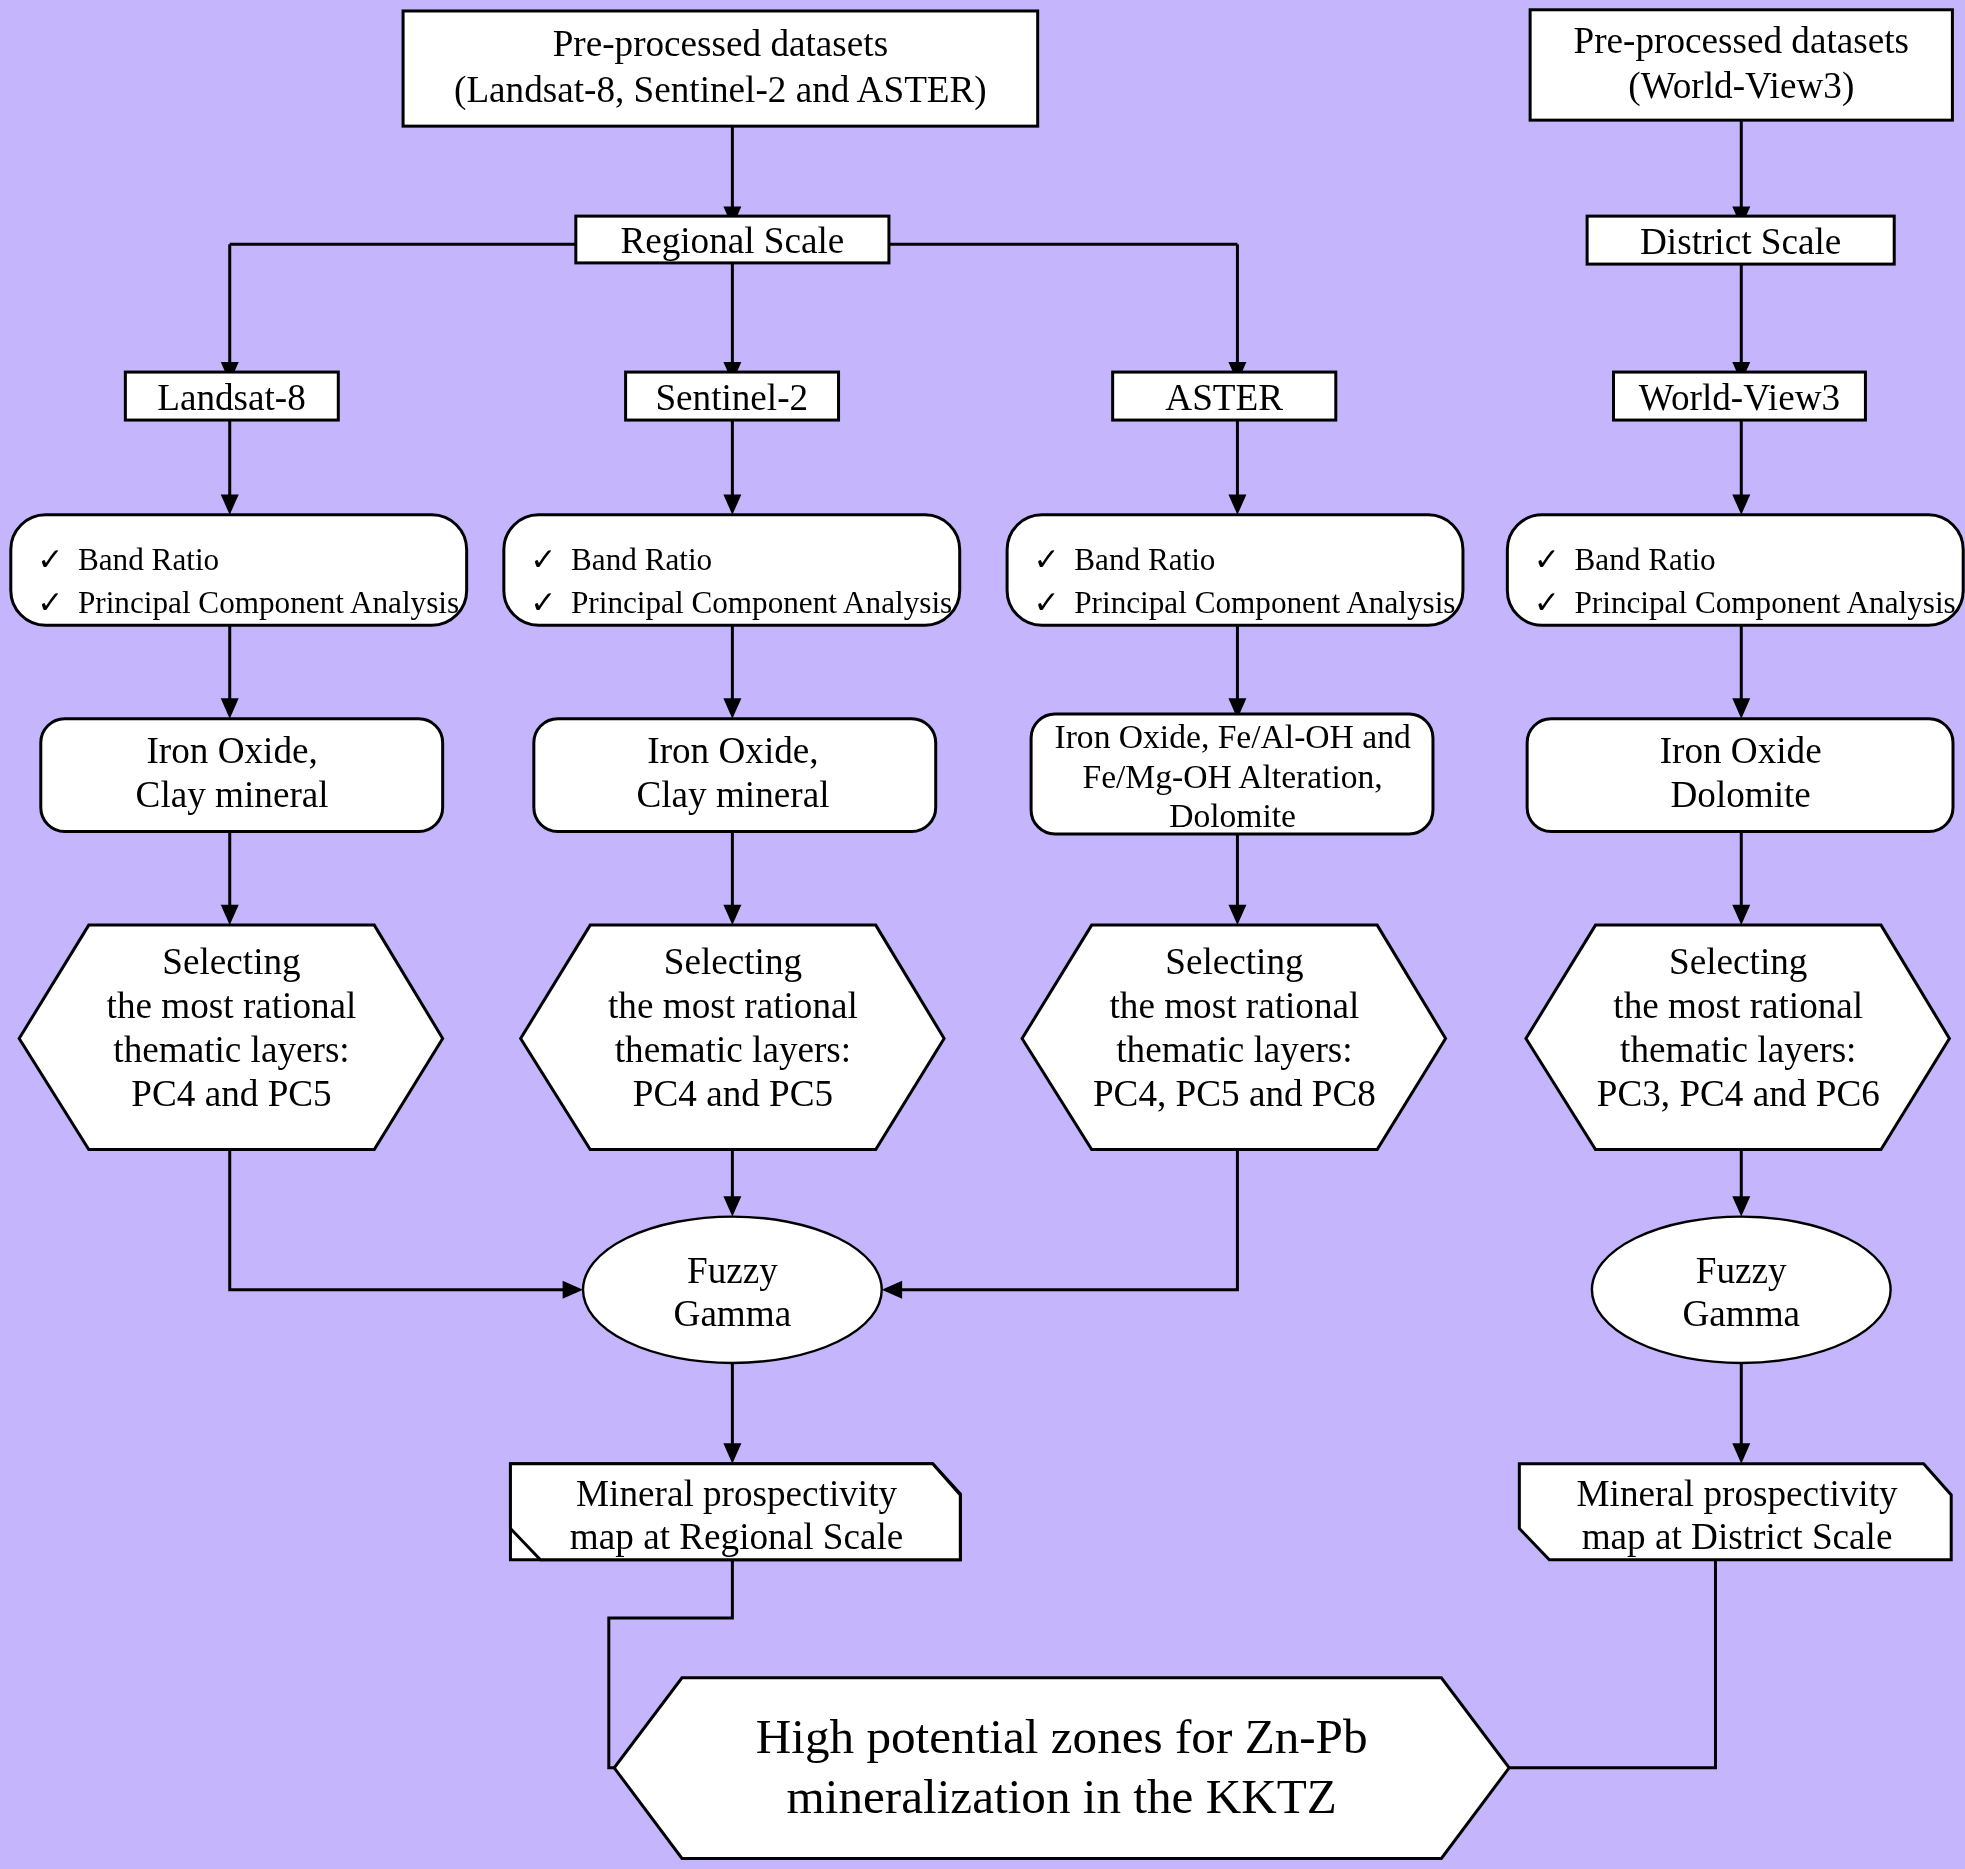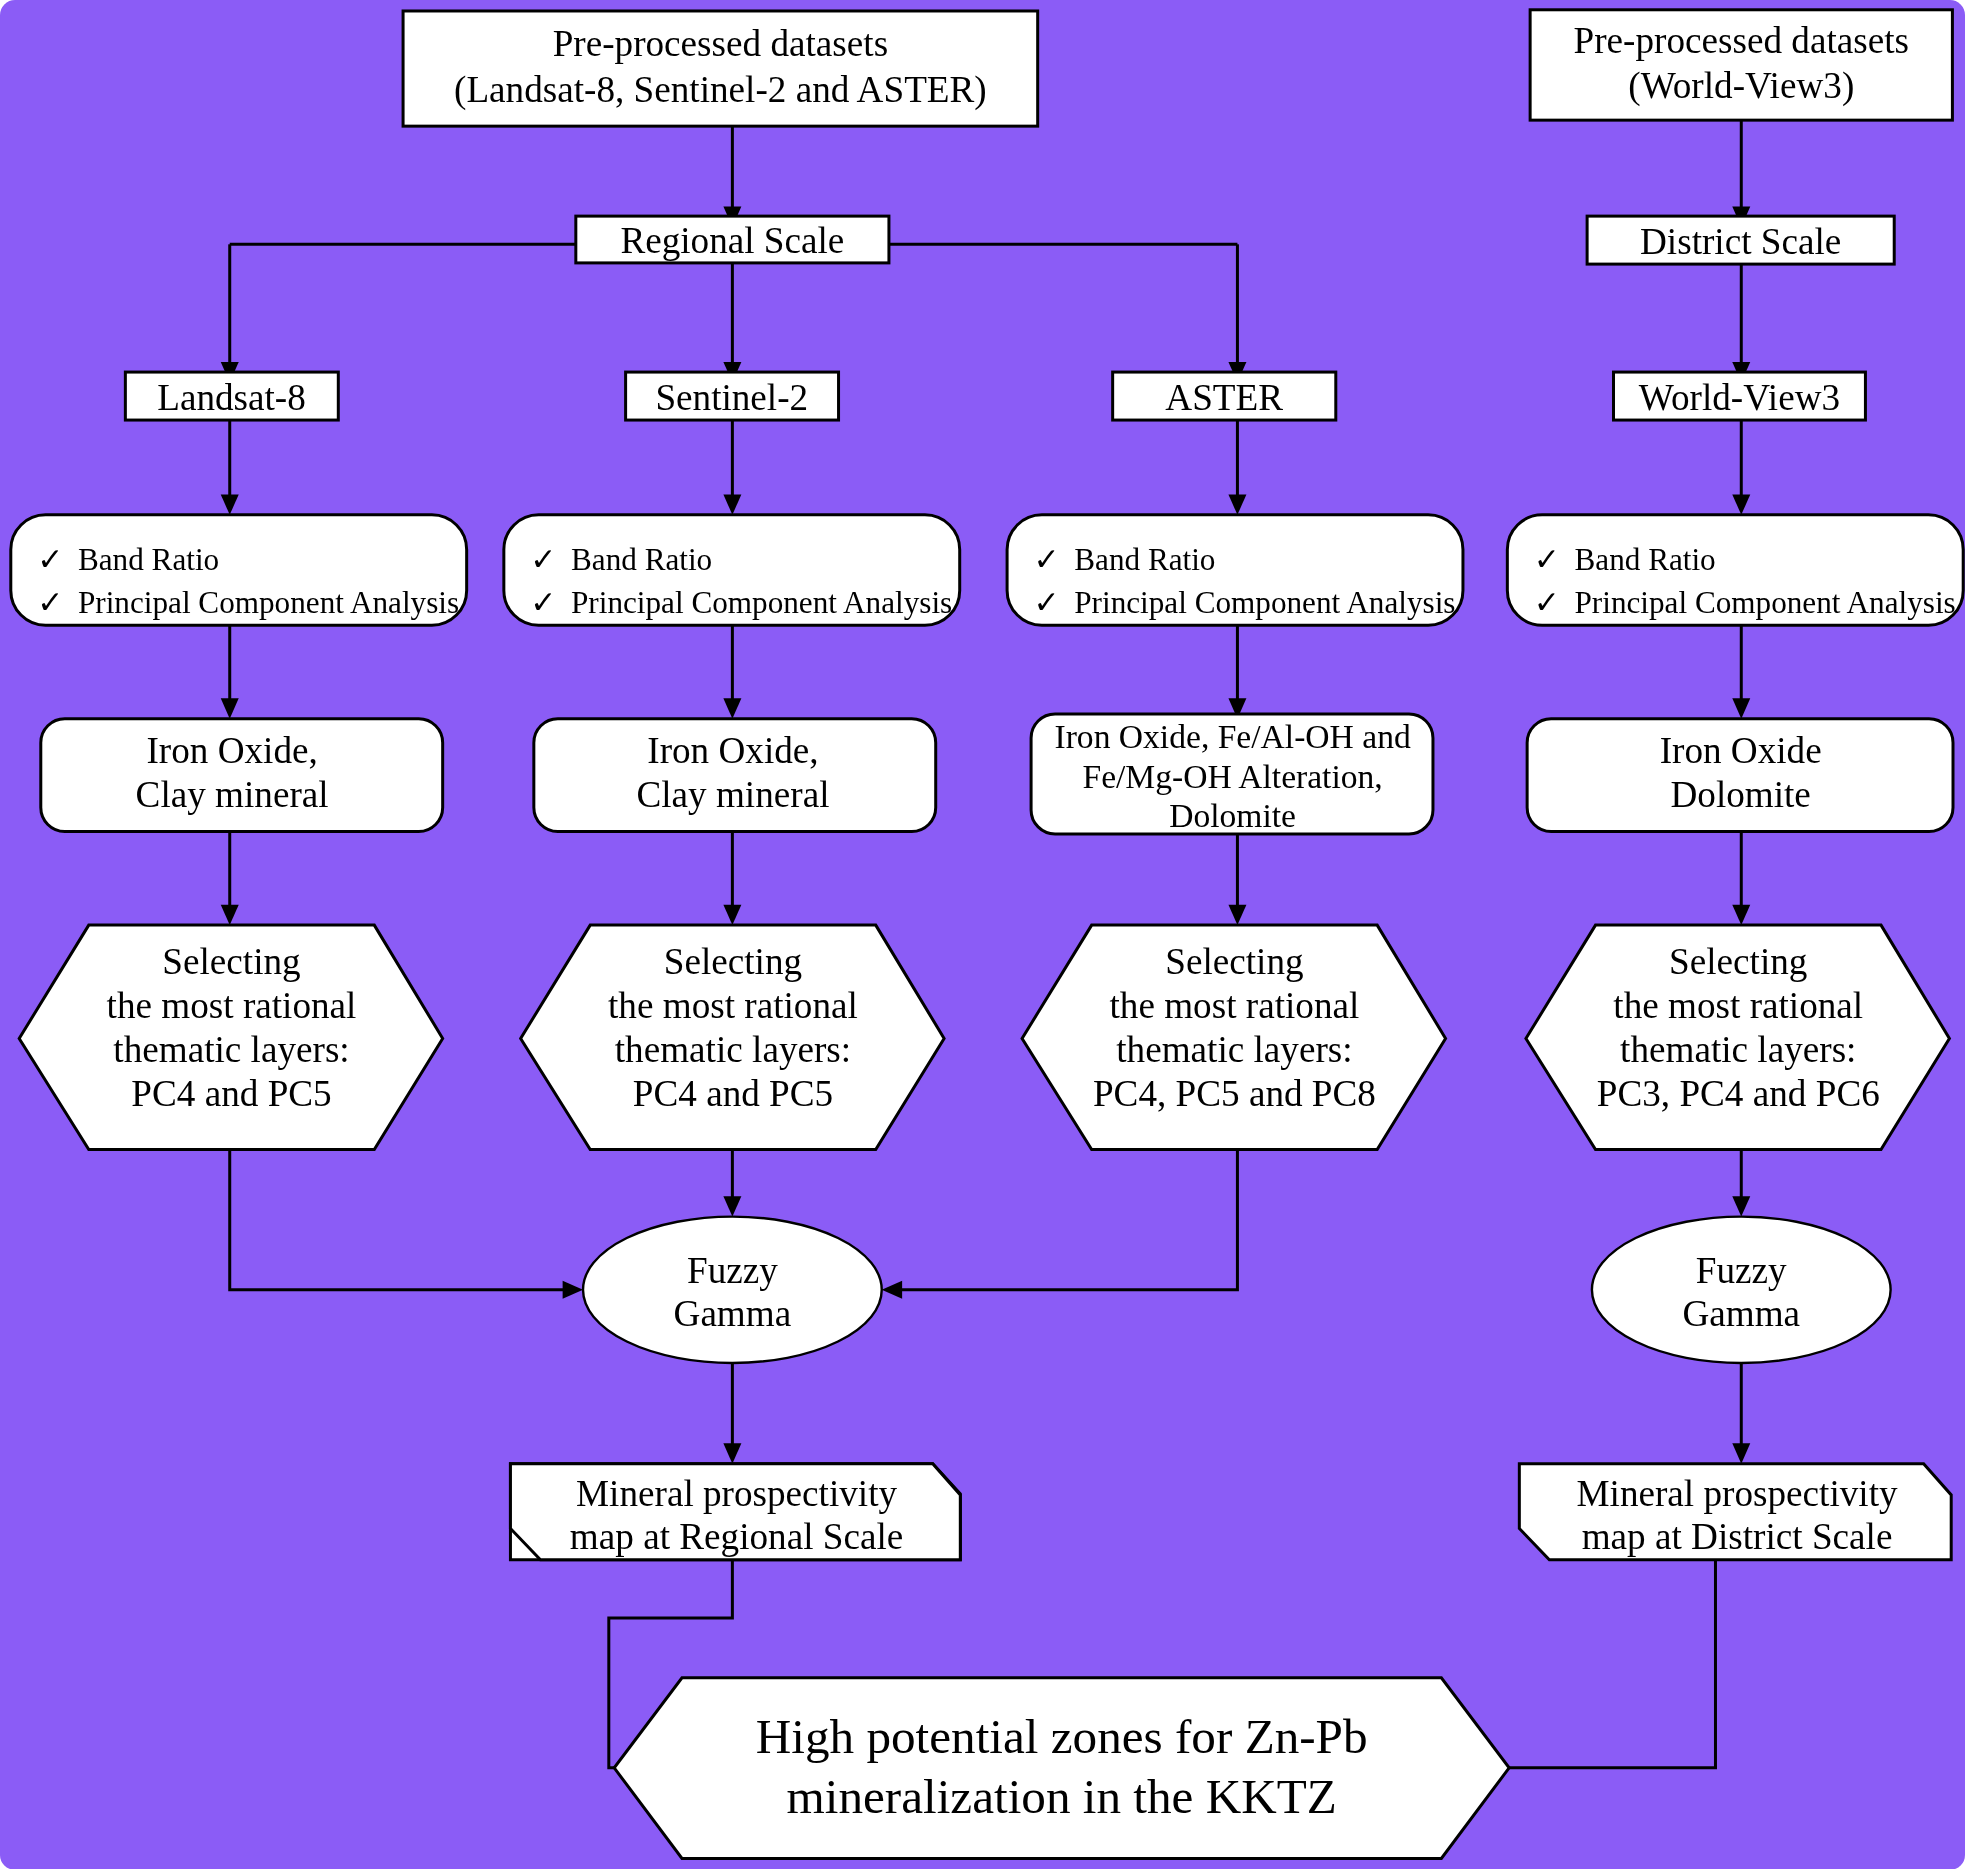--- a/index.html
+++ b/index.html
@@ -4,23 +4,22 @@
 <style>
   html, body {
     margin: 0;
     padding: 0;
     background: #ffffff;
   }
   #stage {
     position: relative;
     width: 1965px;
     height: 1870px;
-    background: #8b5cf6;
+    background: #c4b5fd;
     font-family: "Liberation Serif", "DejaVu Serif", serif;
-    border-radius: 15px;
   }
   svg#flow {
     position: absolute;
     inset: 0;
     width: 1965px;
     height: 1870px;
     display: block;
   }
   .shape {
     fill: #ffffff;

